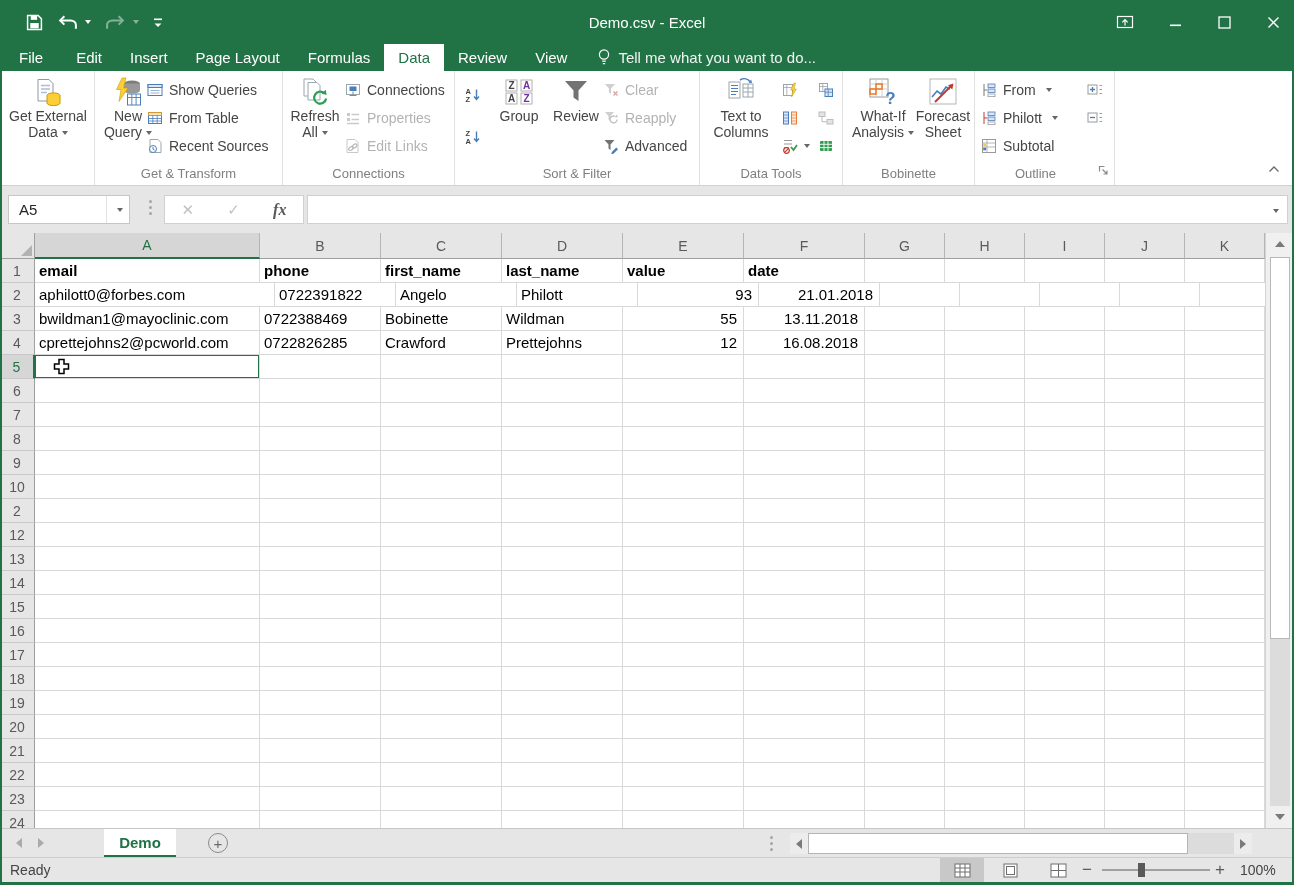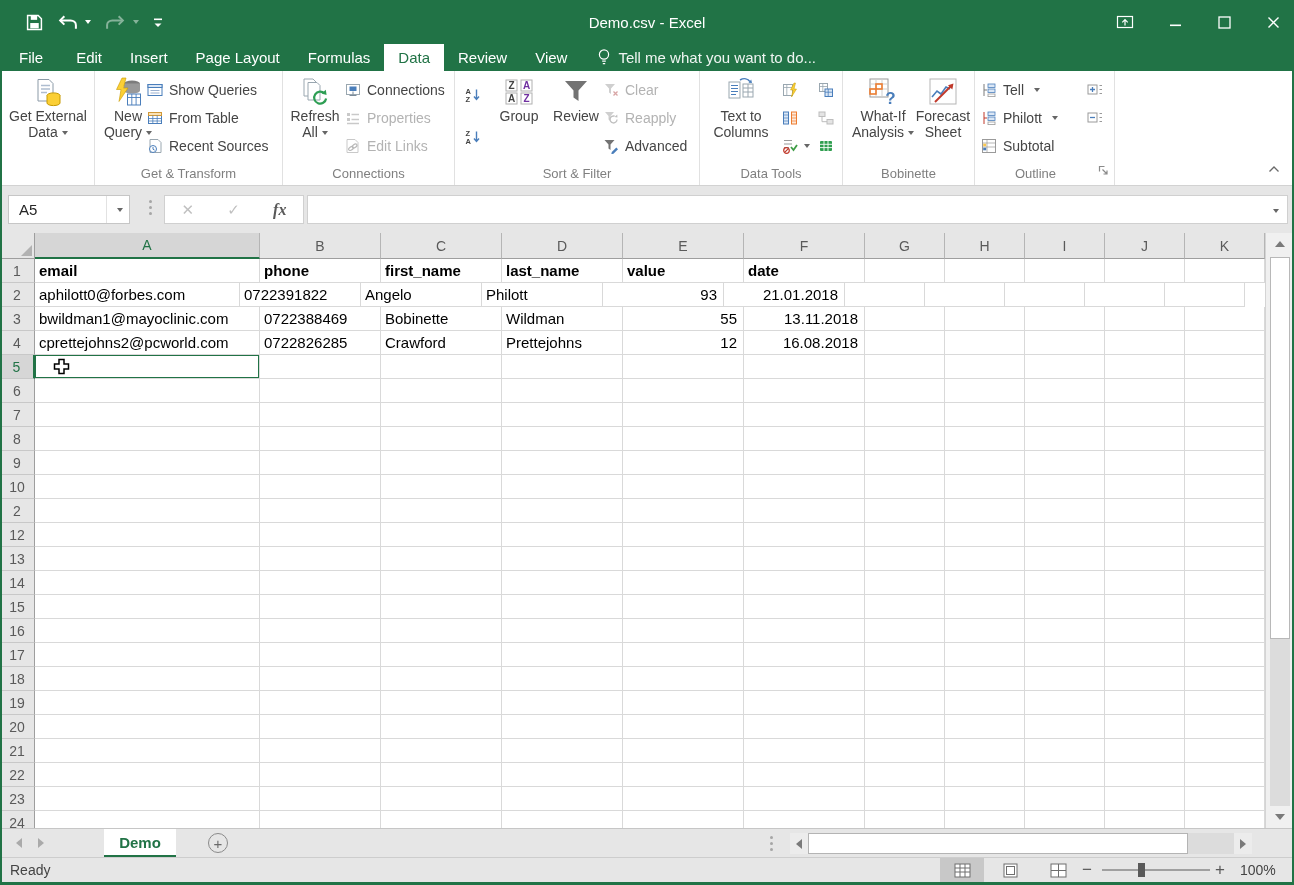--- a/index.html
+++ b/index.html
@@ -458,21 +458,21 @@
 
     <div class="rgroup" style="left:975px;width:140px;">
       <div class="rlist" style="left:6px;">
         <div class="smallbtn">
           <svg width="16" height="16" viewBox="0 0 16 16">
               <path d="M3 2v12M3 8h3" stroke="#7a7a7a" fill="none"></path>
               <rect x="7" y="2" width="7" height="3.4" fill="#dbe7f5" stroke="#4a7ebb" stroke-width=".8"></rect>
               <rect x="7" y="7" width="7" height="3.4" fill="#dbe7f5" stroke="#4a7ebb" stroke-width=".8"></rect>
               <rect x="7" y="12" width="7" height="2.6" fill="#fff" stroke="#9a9a9a" stroke-width=".8"></rect>
             </svg>
-          <span>Tell</span>
+          <span>From</span>
           <i class="caret"></i>
         </div>
         <div class="smallbtn">
           <svg width="16" height="16" viewBox="0 0 16 16">
               <path d="M3 2v12M3 8h3" stroke="#c0392b" fill="none"></path>
               <rect x="7" y="2" width="7" height="3.4" fill="#dbe7f5" stroke="#4a7ebb" stroke-width=".8"></rect>
               <rect x="7" y="7" width="7" height="3.4" fill="#dbe7f5" stroke="#4a7ebb" stroke-width=".8"></rect>
               <rect x="7" y="12" width="7" height="2.6" fill="#fff" stroke="#9a9a9a" stroke-width=".8"></rect>
             </svg>
           <span>Philott</span>
@@ -568,21 +568,21 @@
         <div class="cell bold" style="width: 121px;">value</div>
         <div class="cell bold" style="width: 121px;">date</div>
         <div class="cell bold" style="width: 80px;"></div>
         <div class="cell bold" style="width: 80px;"></div>
         <div class="cell bold" style="width: 80px;"></div>
         <div class="cell bold" style="width: 80px;"></div>
         <div class="cell bold" style="width: 80px;"></div>
       </div>
       <div class="grow">
         <div class="rowh">2</div>
-        <div class="cell" style="width: 205px;">aphilott0@forbes.com</div>
+        <div class="cell" style="width: 240px;">aphilott0@forbes.com</div>
         <div class="cell" style="width: 121px;">0722391822</div>
         <div class="cell" style="width: 121px;">Angelo</div>
         <div class="cell" style="width: 121px;">Philott</div>
         <div class="cell right" style="width: 121px;">93</div>
         <div class="cell right" style="width: 121px;">21.01.2018</div>
         <div class="cell" style="width: 80px;"></div>
         <div class="cell" style="width: 80px;"></div>
         <div class="cell" style="width: 80px;"></div>
         <div class="cell" style="width: 80px;"></div>
         <div class="cell" style="width: 80px;"></div>

